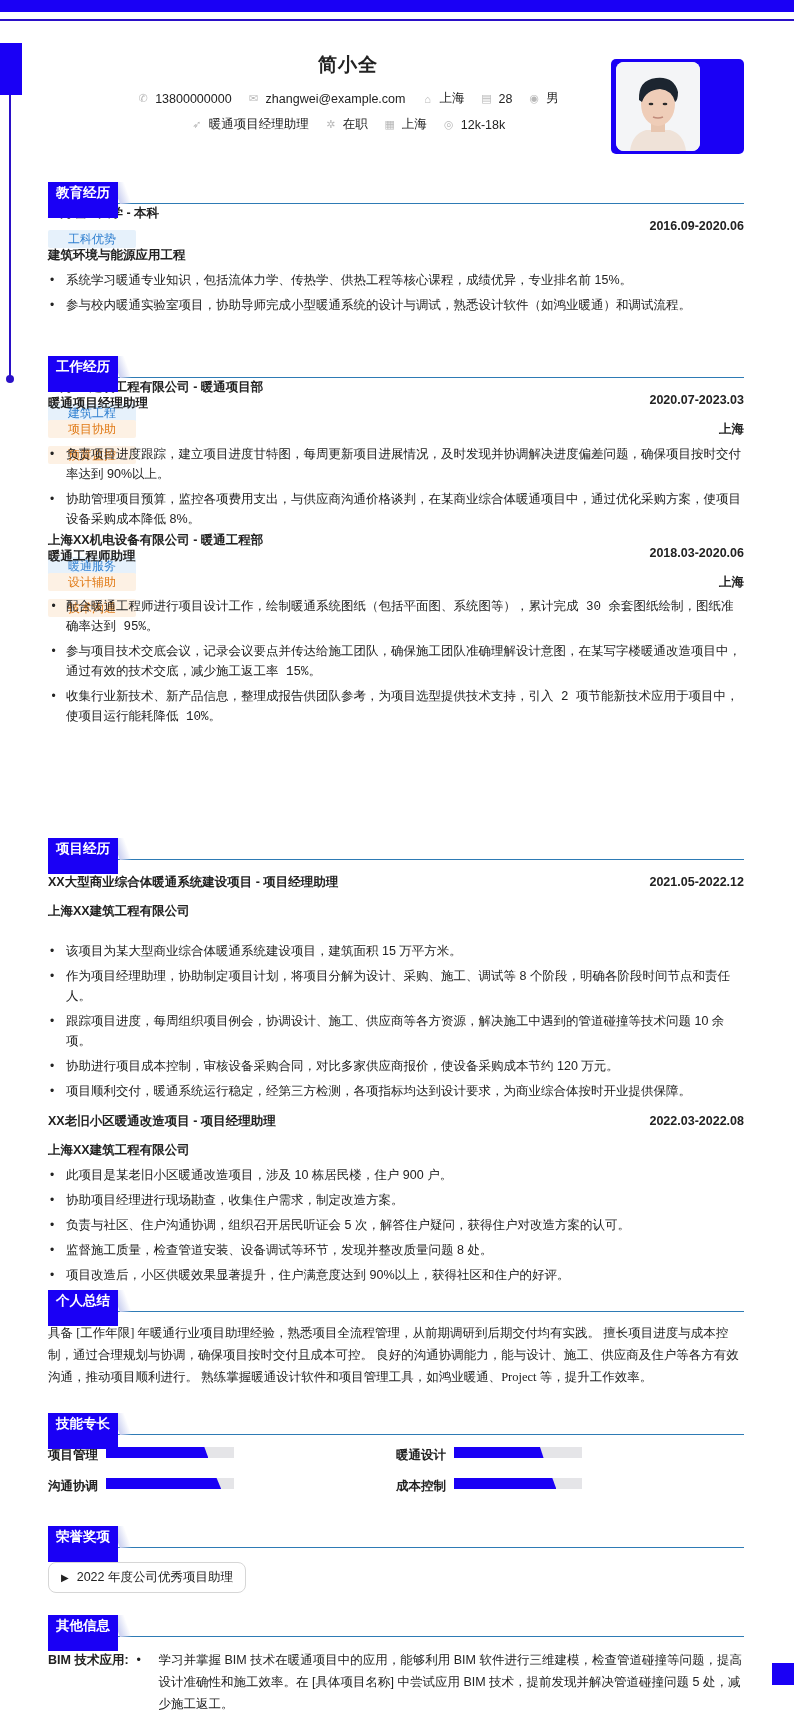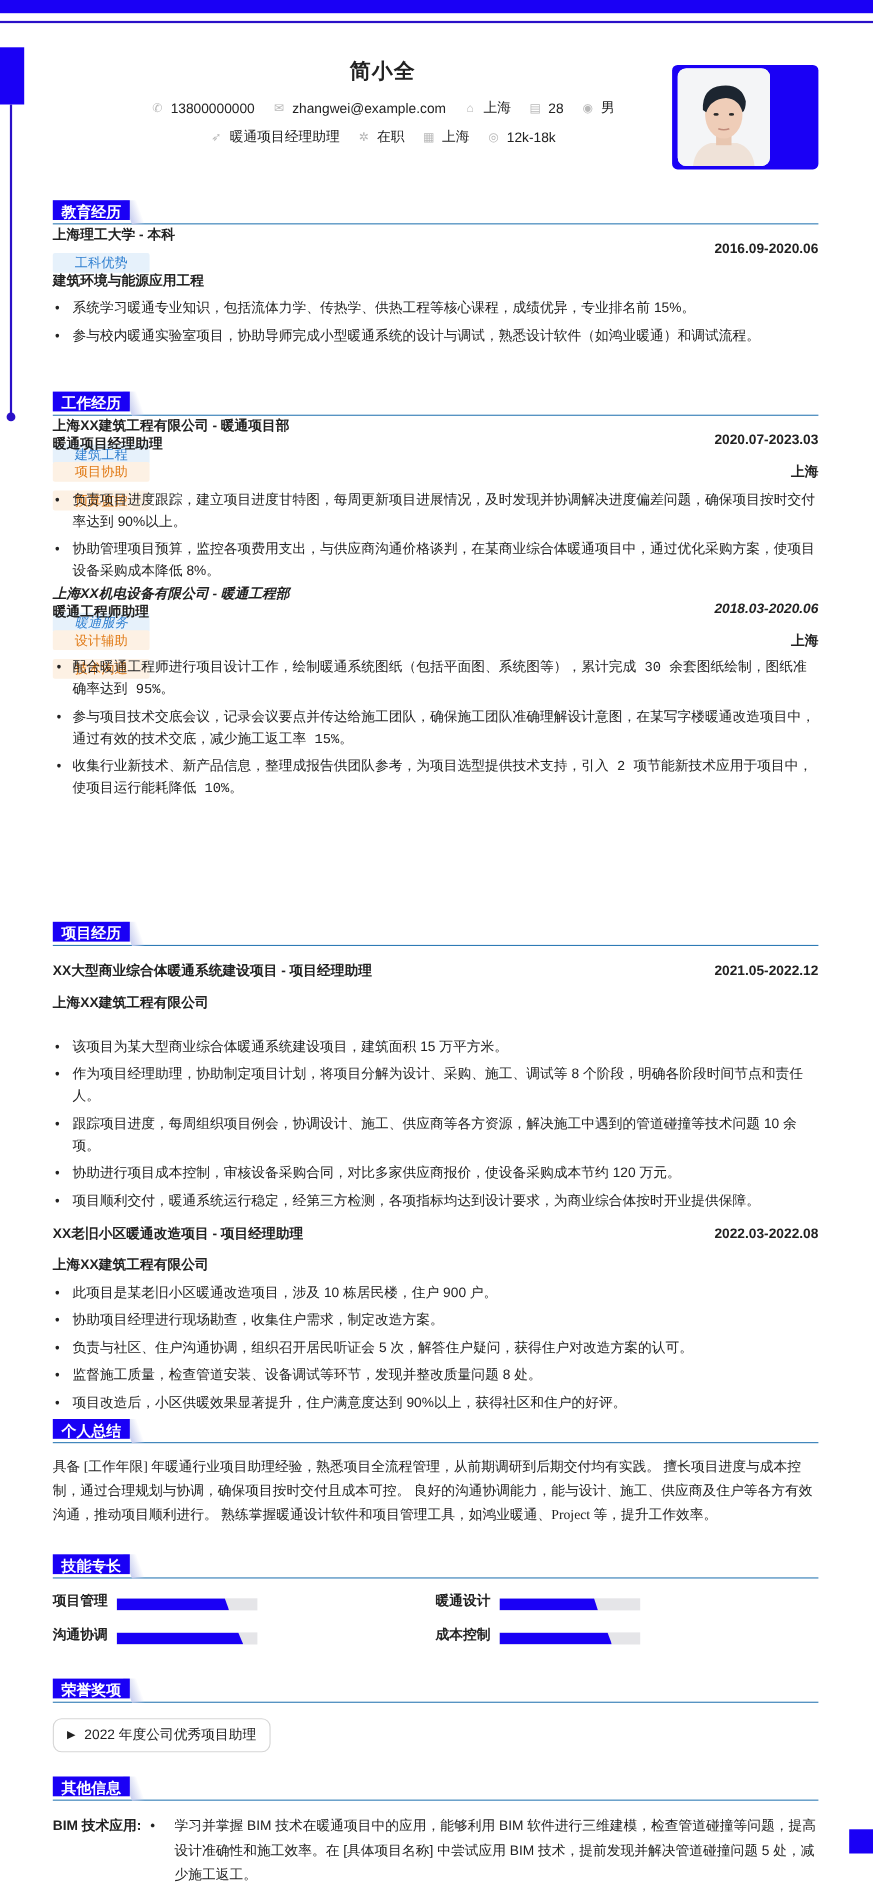--- a/index.html
+++ b/index.html
@@ -20,37 +20,37 @@
   .info-row { display: flex; justify-content: center; align-items: center; gap: 6px; margin-top: 12px; font-size: 12.5px; color: #222; }
   .info-row + .info-row { margin-top: 9px; }
   .info-item { display: inline-flex; align-items: center; gap: 6px; margin: 0 5px; }
   .info-icon { color: #b8b8b8; font-size: 11px; width: 12px; display: inline-block; text-align: center; }
 
   .photo-frame { position: absolute; left: 611px; top: 59px; width: 133px; height: 95px; background: #1a00f5; border-radius: 5px; }
   .photo { position: absolute; left: 5px; top: 3px; width: 84px; height: 89px; background: #f4f5f7; border-radius: 8px; overflow: hidden; }
 
   .section { position: absolute; left: 48px; width: 696px; }
   .sec-head { position: relative; height: 22px; border-bottom: 1px solid #2e7bb5; }
-  .sec-title { position: absolute; left: 0; top: 0; height: 18px; padding: 0 8px; background: #1a00f5; color: #fff; font-size: 13.5px; line-height: 22px; font-weight: bold; }
+  .sec-title { position: absolute; left: 0; top: 0; height: 36px; padding: 0 8px; background: #1a00f5; color: #fff; font-size: 13.5px; line-height: 22px; font-weight: bold; }
   .sec-shadow { position: absolute; top: 0; height: 22px; width: 12px; background: linear-gradient(90deg, #c9cff0, rgba(220,225,245,0)); transform: skewX(20deg); }
 
   .row { display: flex; justify-content: space-between; align-items: center; font-weight: bold; font-size: 12.5px; height: 20px; }
   .row-left { display: flex; align-items: flex-start; gap: 8px; flex-direction: column; }
   .tag { display: inline-block; font-weight: normal; font-size: 12px; padding: 1px 20px; border-radius: 2px; line-height: 16px; }
   .tag-blue { background: #e6f1fb; color: #2f7fd0; }
   .tag-orange { background: #fdf1e4; color: #e07a16; }
 
   ul.bullets { list-style: none; }
   ul.bullets li { position: relative; padding-left: 18px; font-size: 12.5px; line-height: 20px; color: #222; margin-top: 5px; }
   ul.bullets li::before { content: "•"; position: absolute; left: 2px; top: 0; font-size: 12px; }
 
   .para { font-size: 12.5px; line-height: 22px; color: #222; font-family: Liberation Serif, serif; }
 
   .skill-grid { display: grid; grid-template-columns: 1fr 1fr; row-gap: 14px; margin-top: 12px; }
-  .skill { display: flex; align-items: flex-end; gap: 8px; font-size: 12.5px; font-weight: bold; }
+  .skill { display: flex; align-items: flex-start; gap: 8px; font-size: 12.5px; font-weight: bold; }
   .bar { position: relative; width: 128px; height: 11px; background: #e5e5e8; }
   .bar-fill { position: absolute; left: 0; top: 0; height: 11px; background: #1a00f5; clip-path: polygon(0 0, 96% 0, 100% 100%, 0 100%); }
 
   .award { display: inline-flex; align-items: center; gap: 8px; margin-top: 14px; padding: 6px 12px; border: 1px solid #d6d6d6; border-radius: 8px; font-size: 12.5px; }
   .tri { font-size: 10px; }
 
   .other { display: flex; margin-top: 12px; }
   .other-label { font-weight: bold; white-space: nowrap; font-size: 12.5px; line-height: 22px; }
   .other-body { position: relative; padding-left: 26px; font-size: 12.5px; line-height: 22px; margin-left: 4px; }
   .other-body::before { content: "•"; position: absolute; left: 4px; top: 0; }
@@ -167,21 +167,21 @@
       </div>
       <span>上海</span>
     </div>
     <ul class="bullets" style="margin-top:3px;">
       <li>负责项目进度跟踪，建立项目进度甘特图，每周更新项目进展情况，及时发现并协调解决进度偏差问题，确保项目按时交付率达到 90%以上。</li>
       <li>协助管理项目预算，监控各项费用支出，与供应商沟通价格谈判，在某商业综合体暖通项目中，通过优化采购方案，使项目设备采购成本降低 8%。</li>
     </ul>
   </div>
 
   <div>
-    <div class="row" style="margin-top:14px;font-style:italic;">
+    <div class="row" style="margin-top:14px;">
       <div class="row-left">
         <span>上海XX机电设备有限公司 - 暖通工程部</span>
         <span class="tag tag-blue">暖通服务</span>
       </div>
       <span>2018.03-2020.06</span>
     </div>
     <div class="row" style="margin-top:9px;">
       <div class="row-left">
         <span>暖通工程师助理</span>
         <span class="tag tag-orange">设计辅助</span>

